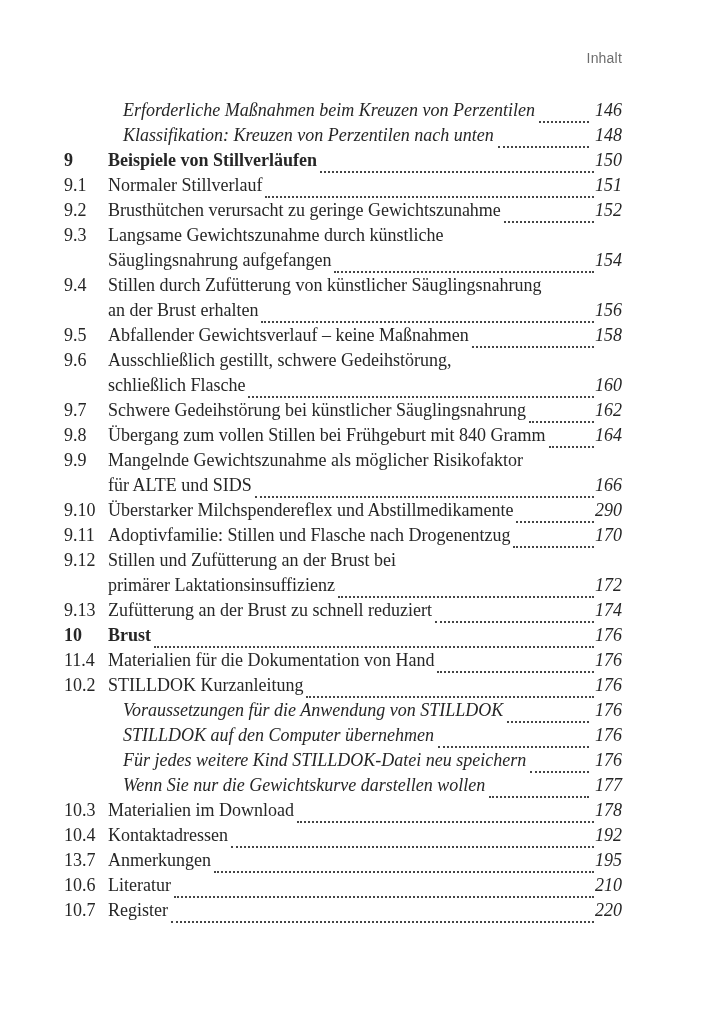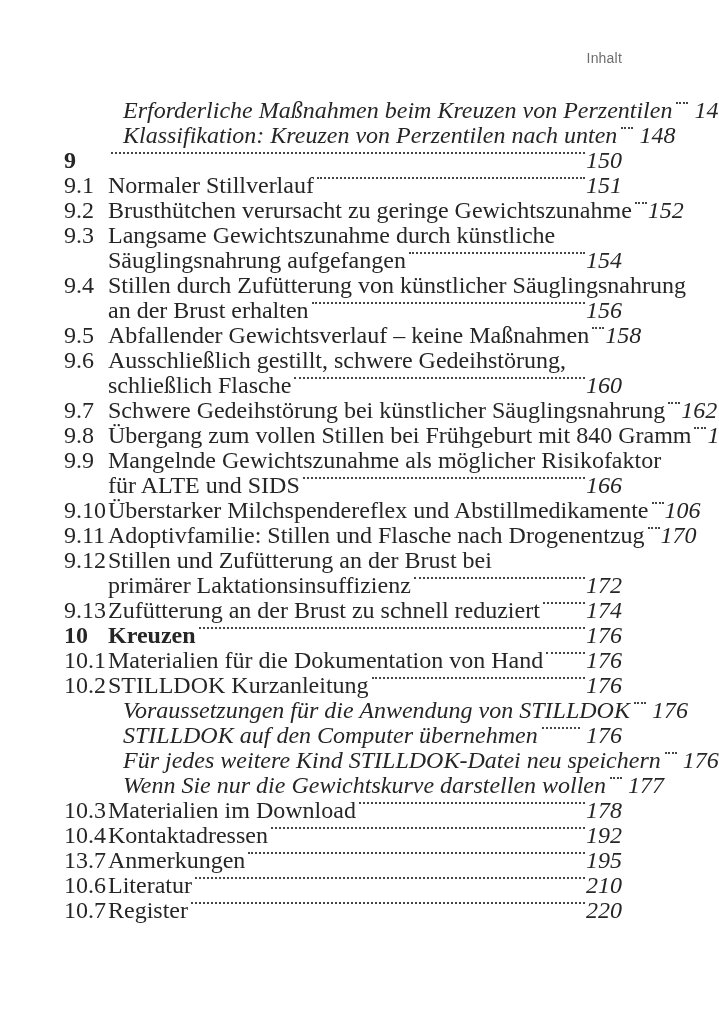--- a/index.html
+++ b/index.html
@@ -27,24 +27,24 @@
     letter-spacing: 0.2px;
   }
   .toc {
     position: absolute;
     left: 64px;
     right: 97px;
     top: 98px;
   }
   .row {
     display: flex;
-    align-items: flex-start;
+    align-items: flex-end;
     height: 25px;
     line-height: 25px;
-    font-size: 24px;
+    font-size: 18px;
     white-space: nowrap;
   }
   .num {
     flex: 0 0 44px;
   }
   .row.bold .num,
   .row.bold .title {
     font-weight: bold;
   }
   .row.italic .title {
@@ -81,20 +81,21 @@
         <span class="dots"></span>
         <span class="page-num">146</span>
       </div>
       <div class="row italic">
         <span class="title">Klassifikation: Kreuzen von Perzentilen nach unten</span>
         <span class="dots"></span>
         <span class="page-num">148</span>
       </div>
       <div class="row bold">
         <span class="num">9</span>
+        <span class="title">Beispiele von Stillverläufen</span>
         <span class="dots"></span>
         <span class="page-num">150</span>
       </div>
       <div class="row normal">
         <span class="num">9.1</span>
         <span class="title">Normaler Stillverlauf</span>
         <span class="dots"></span>
         <span class="page-num">151</span>
       </div>
       <div class="row normal">
@@ -158,21 +159,21 @@
       <div class="row cont">
         <span class="num"></span>
         <span class="title">für ALTE und SIDS</span>
         <span class="dots"></span>
         <span class="page-num">166</span>
       </div>
       <div class="row normal">
         <span class="num">9.10</span>
         <span class="title">Überstarker Milchspendereflex und Abstillmedikamente</span>
         <span class="dots"></span>
-        <span class="page-num">106</span>
+        <span class="page-num">290</span>
       </div>
       <div class="row normal">
         <span class="num">9.11</span>
         <span class="title">Adoptivfamilie: Stillen und Flasche nach Drogenentzug</span>
         <span class="dots"></span>
         <span class="page-num">170</span>
       </div>
       <div class="row normal">
         <span class="num">9.12</span>
         <span class="title">Stillen und Zufütterung an der Brust bei</span>
@@ -184,26 +185,26 @@
         <span class="page-num">172</span>
       </div>
       <div class="row normal">
         <span class="num">9.13</span>
         <span class="title">Zufütterung an der Brust zu schnell reduziert</span>
         <span class="dots"></span>
         <span class="page-num">174</span>
       </div>
       <div class="row bold">
         <span class="num">10</span>
-        <span class="title">Kreuzen</span>
-        <span class="dots"></span>
-        <span class="page-num">176</span>
-      </div>
-      <div class="row normal">
-        <span class="num">10.1</span>
+        <span class="title">Brust</span>
+        <span class="dots"></span>
+        <span class="page-num">176</span>
+      </div>
+      <div class="row normal">
+        <span class="num">11.4</span>
         <span class="title">Materialien für die Dokumentation von Hand</span>
         <span class="dots"></span>
         <span class="page-num">176</span>
       </div>
       <div class="row normal">
         <span class="num">10.2</span>
         <span class="title">STILLDOK Kurzanleitung</span>
         <span class="dots"></span>
         <span class="page-num">176</span>
       </div>

